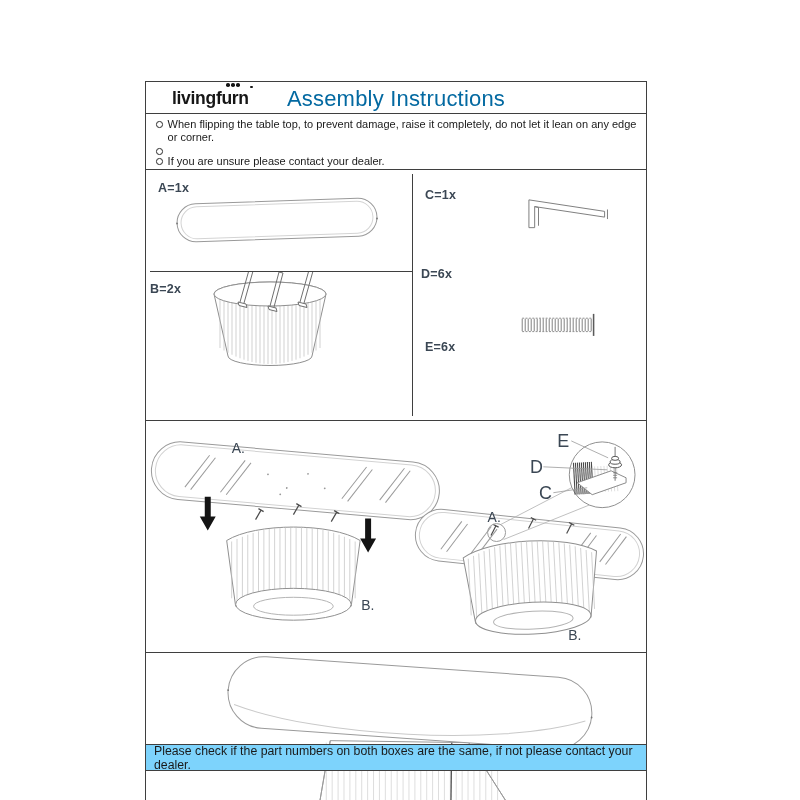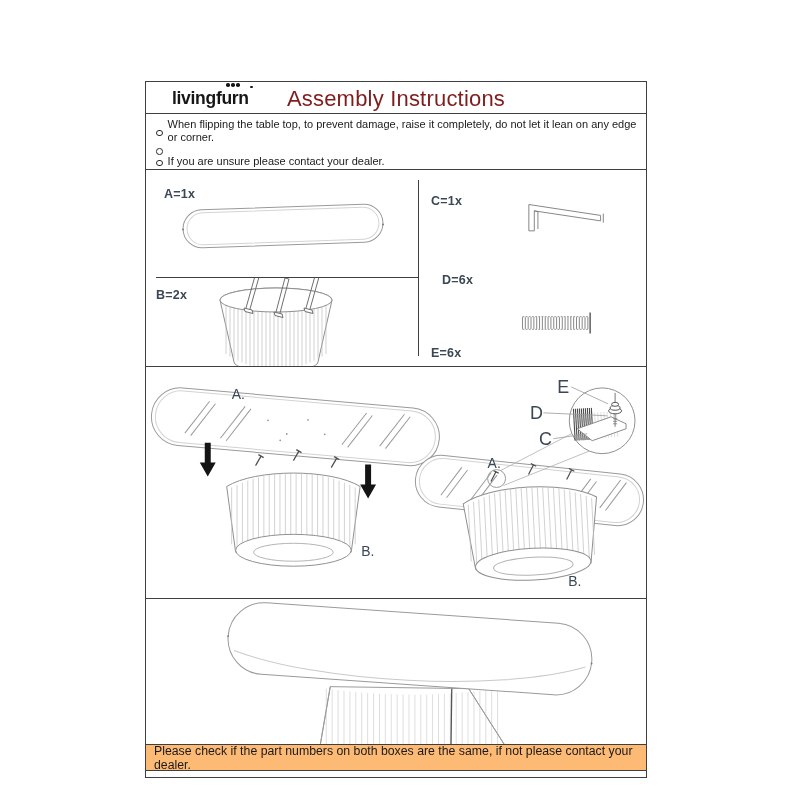--- a/index.html
+++ b/index.html
@@ -7,36 +7,36 @@
         font-family:"Liberation Sans",sans-serif;color:#1c1c1c;overflow:hidden;}
   .doc{position:absolute;left:145px;top:37px;width:502px;margin-top:44px;}
   .box{box-sizing:border-box;border:1.4px solid #3f3f3f;margin-top:-1.4px;position:relative;background:#fff;}
   .box:first-child{margin-top:0;}
   
   .hdr{height:33px;}
   .logo{position:absolute;left:26px;top:6px;font-weight:700;font-size:17.5px;letter-spacing:-0.3px;color:#161616;}
   .logo-dots{position:absolute;right:9px;top:-5px;display:flex;gap:1.5px;}
   .logo-dots i{width:3.6px;height:3.6px;border-radius:50%;background:#161616;}
   .logo-tm{position:absolute;right:-4px;top:-2px;width:2.4px;height:2.4px;border-radius:50%;background:#161616;}
-  .title{position:absolute;left:0;right:0;top:4px;text-align:center;font-size:22px;color:#7f1d1d;letter-spacing:.2px;}
+  .title{position:absolute;left:0;right:0;top:4px;text-align:center;font-size:22px;color:#0369a1;letter-spacing:.2px;}
   
   .notes{height:58px;padding:4px 6px 0 8px;}
-  .note{display:flex;align-items:center;line-height:13.4px;font-size:11px;color:#1a1a1a;}
+  .note{display:flex;align-items:flex-start;line-height:13.4px;font-size:11px;color:#1a1a1a;}
   .note .b{flex:0 0 auto;width:4.6px;height:4.6px;border:1px solid #2a2a2a;border-radius:50%;margin:3.6px 5px 0 2px;}
   
-  .parts{height:198px;display:flex;padding:10px;}
+  .parts{height:252px;display:flex;padding:4px;}
   .pl{width:262px;display:flex;flex-direction:column;}
   .pa{height:97px;border-bottom:1.4px solid #3f3f3f;position:relative;}
   .pb{flex:1;position:relative;}
   .pr{flex:1;border-left:1.4px solid #3f3f3f;position:relative;}
   .plabel{position:absolute;font-size:12.5px;font-weight:700;color:#3b4754;letter-spacing:.2px;}
   .asm{height:234px;}
   .fin{height:180px;}
   .ftr{box-sizing:border-box;border:1.4px solid #3f3f3f;margin-top:5px;height:27px;
-       display:flex;align-items:center;padding-left:8px;font-size:12.3px;color:#1a1a1a;background:#fdba74;}
+       display:flex;align-items:center;padding-left:8px;font-size:12.3px;color:#1a1a1a;background:#7dd3fc;}
   svg{position:absolute;inset:0;display:block;}
   svg text{font-family:"Liberation Sans",sans-serif;fill:#3b4754;}
 </style>
 </head>
 <body>
 
 <div class="page">
   <div class="doc">
 
     <div class="box hdr">
@@ -126,21 +126,21 @@
                     <path d="M0,0 L9,-32 M4,1 L13,-31 M9,-32 L13,-31" fill="none"></path>
                     <path d="M-2,0 L6,2 L7,5.5 L-1,3.5 Z" fill="#fff"></path>
                   </g>
               </g>
             </g>
           </svg>
         </div>
       </div>
       <div class="pr">
         <div class="plabel" style="left:12px;top:14px">C=1x</div>
-        <div class="plabel" style="left:23px;top:93px">D=6x</div>
+        <div class="plabel" style="left:8px;top:93px">D=6x</div>
         <div class="plabel" style="left:12px;top:166px">E=6x</div>
         <svg viewBox="0 0 239 195">
 
           <g stroke="#7a7a7a" fill="#fff">
             <path d="M121,27 L200,39 L200,45 L127,34 L127,56 L121,56 Z"></path>
             <line x1="127" y1="34" x2="131" y2="35"></line>
             <line x1="131" y1="35" x2="131" y2="54"></line>
             <line x1="203" y1="37" x2="203" y2="47"></line>
           </g>
 

